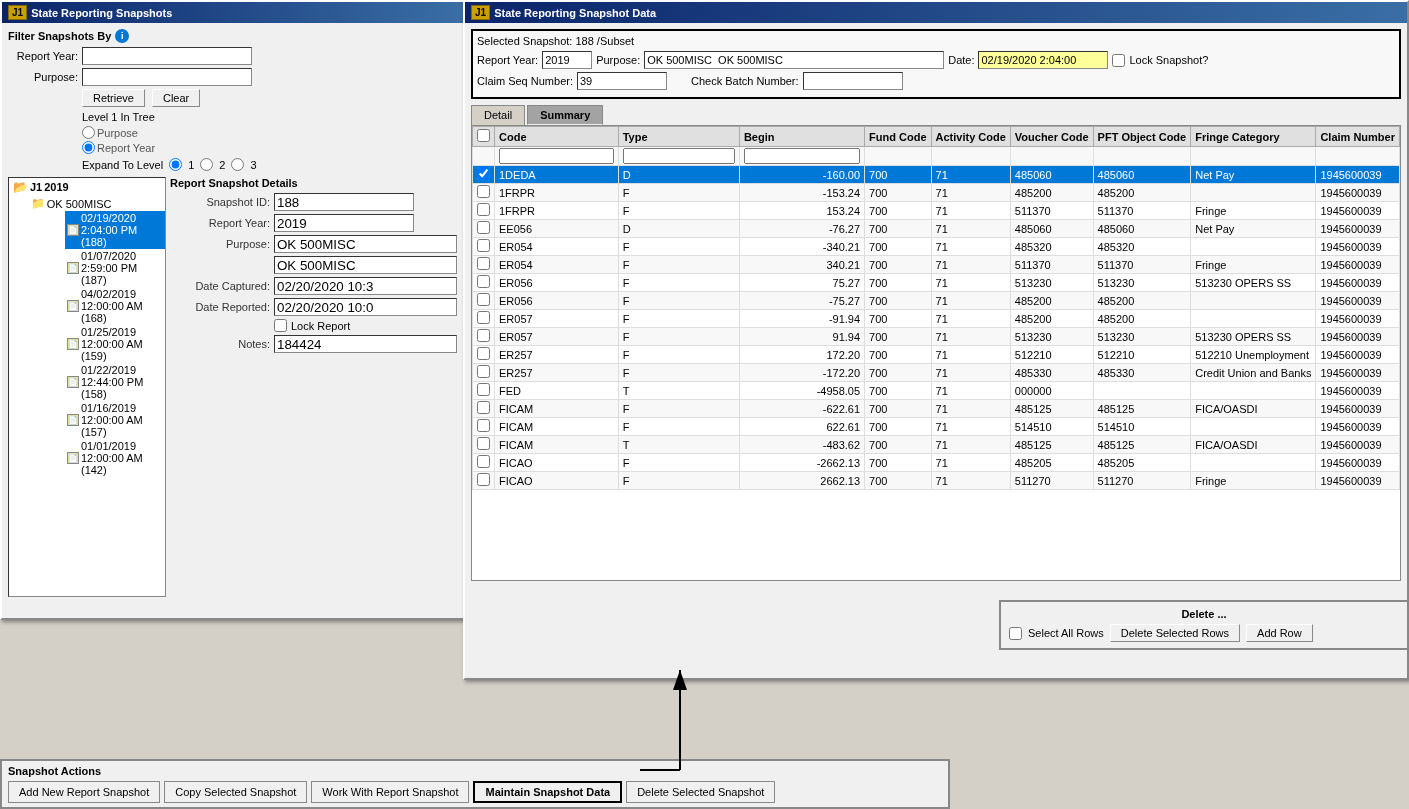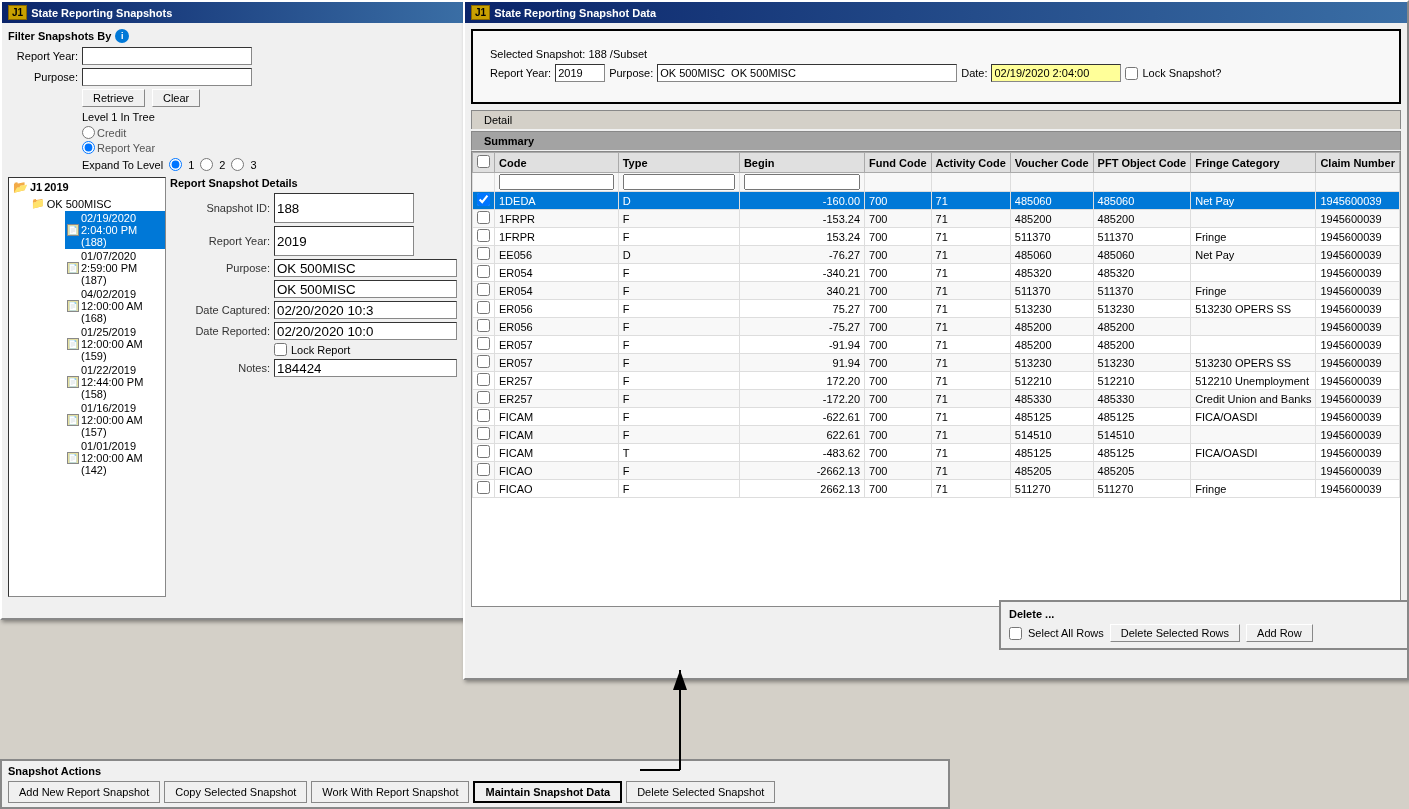--- a/index.html
+++ b/index.html
@@ -217,21 +217,21 @@
     .detail-label {
       width: 100px;
       text-align: right;
       color: #333;
     }
 
     .detail-value {
       flex: 1;
       background: white;
       border: 1px inset #888;
-      height: 30px;
+      height: 18px;
       padding: 1px 2px;
       min-width: 80px;
       max-width: 140px;
     }
 
     .detail-value-wide {
       flex: 1;
       background: white;
       border: 1px inset #888;
       height: 18px;
@@ -256,21 +256,21 @@
     .right-panel {
       left: 463px;
       top: 0;
       width: 946px;
       height: 680px;
     }
 
     .snapshot-info-box {
       border: 2px solid #000;
       margin: 6px;
-      padding: 17px;
+      padding: 4px;
       background: #f8f8f8;
     }
 
     .selected-snapshot-label {
       font-size: 11px;
       margin-bottom: 4px;
     }
 
     .info-row {
       display: flex;
@@ -291,21 +291,20 @@
       background: white;
       font-size: 11px;
       padding: 1px 2px;
     }
 
     
     .tabs-row {
       display: flex;
       gap: 2px;
       margin: 0 6px;
-      flex-direction: column;
     }
 
     .tab {
       padding: 3px 12px;
       border: 1px solid #888;
       background: #d4d0c8;
       cursor: pointer;
       font-size: 11px;
       border-bottom: none;
     }
@@ -390,21 +389,21 @@
         <input class="filter-input" type="text" value="" style="">
       </div>
       <div class="retrieve-clear-row">
         <button class="btn">Retrieve</button>
         <button class="btn">Clear</button>
       </div>
       <div style="margin-left:74px; margin-bottom:3px; font-size:11px;">Level 1 In Tree</div>
       <div class="radio-section">
         <div class="radio-label">
           <input type="radio" name="filter_type" style="">
-          <span>Credit</span>
+          <span>Purpose</span>
         </div>
         <div class="radio-label">
           <input type="radio" name="filter_type" checked="" style="">
           <span>Report Year</span>
         </div>
       </div>
       <div class="expand-section">
         <span>Expand To Level</span>
         <input type="radio" name="expand_level" checked="" style="">
         <span>1</span>
@@ -511,20 +510,26 @@
     <div class="info-row">
       <span class="info-label">Report Year:</span>
       <input class="info-input" style="width: 50px;" type="text" value="2019">
       <span class="info-label">Purpose:</span>
       <input class="info-input" style="width: 300px;" type="text" value="OK 500MISC  OK 500MISC">
       <span class="info-label">Date:</span>
       <input class="info-input" style="width: 130px; background: rgb(255, 255, 153);" type="text" value="02/19/2020 2:04:00">
       <input type="checkbox" style="">
       <span class="info-label">Lock Snapshot?</span>
     </div>
+    <div class="info-row">
+      <span class="info-label">Claim Seq Number:</span>
+      <input class="info-input" style="width: 90px;" type="text" value="39">
+      <span class="info-label" style="margin-left:20px;">Check Batch Number:</span>
+      <input class="info-input" style="width: 100px;" type="text" value="">
+    </div>
   </div>
 
   <div class="tabs-row">
     <div class="tab">Detail</div>
     <div class="tab active">Summary</div>
   </div>
 
   <div class="data-table-container">
     <table class="data-table">
       <thead>
@@ -693,20 +698,32 @@
             <td class="number">-172.20</td>
             <td>700</td>
             <td>71</td>
             <td>485330</td>
             <td>485330</td>
             <td>Credit Union and Banks</td>
             <td>1945600039</td>
           </tr>
           <tr>
             <td class="checkbox-cell"><input type="checkbox" style=""></td>
+            <td>FED</td>
+            <td>T</td>
+            <td class="number">-4958.05</td>
+            <td>700</td>
+            <td>71</td>
+            <td>000000</td>
+            <td></td>
+            <td></td>
+            <td>1945600039</td>
+          </tr>
+          <tr>
+            <td class="checkbox-cell"><input type="checkbox" style=""></td>
             <td>FICAM</td>
             <td>F</td>
             <td class="number">-622.61</td>
             <td>700</td>
             <td>71</td>
             <td>485125</td>
             <td>485125</td>
             <td>FICA/OASDI</td>
             <td>1945600039</td>
           </tr>
@@ -768,21 +785,21 @@
   <div style="display:flex; gap:4px;">
     <button class="btn-action">Add New Report Snapshot</button>
     <button class="btn-action">Copy Selected Snapshot</button>
     <button class="btn-action">Work With Report Snapshot</button>
     <button class="btn-action highlighted" style="border:2px solid #000; font-weight:bold;">Maintain Snapshot Data</button>
     <button class="btn-action">Delete Selected Snapshot</button>
   </div>
 </div>
 
 <div style="position:absolute; right:0; top:600px; width:410px; background:#f0f0f0; border:2px solid #888; padding:6px 8px;">
-  <div style="font-weight:bold; margin-bottom:4px;">Delete ...</div>
+  <div style="font-weight:bold; margin-bottom:4px;text-align:center;">Delete ...</div>
   <div style="display:flex; align-items:center; gap:6px;">
     <input type="checkbox" style="">
     <span>Select All Rows</span>
     <button class="btn">Delete Selected Rows</button>
     <button class="btn">Add Row</button>
   </div>
 </div>
 
 <svg style="position:absolute; left:610px; top:640px; width:130px; height:140px; pointer-events:none;">
   <defs>

